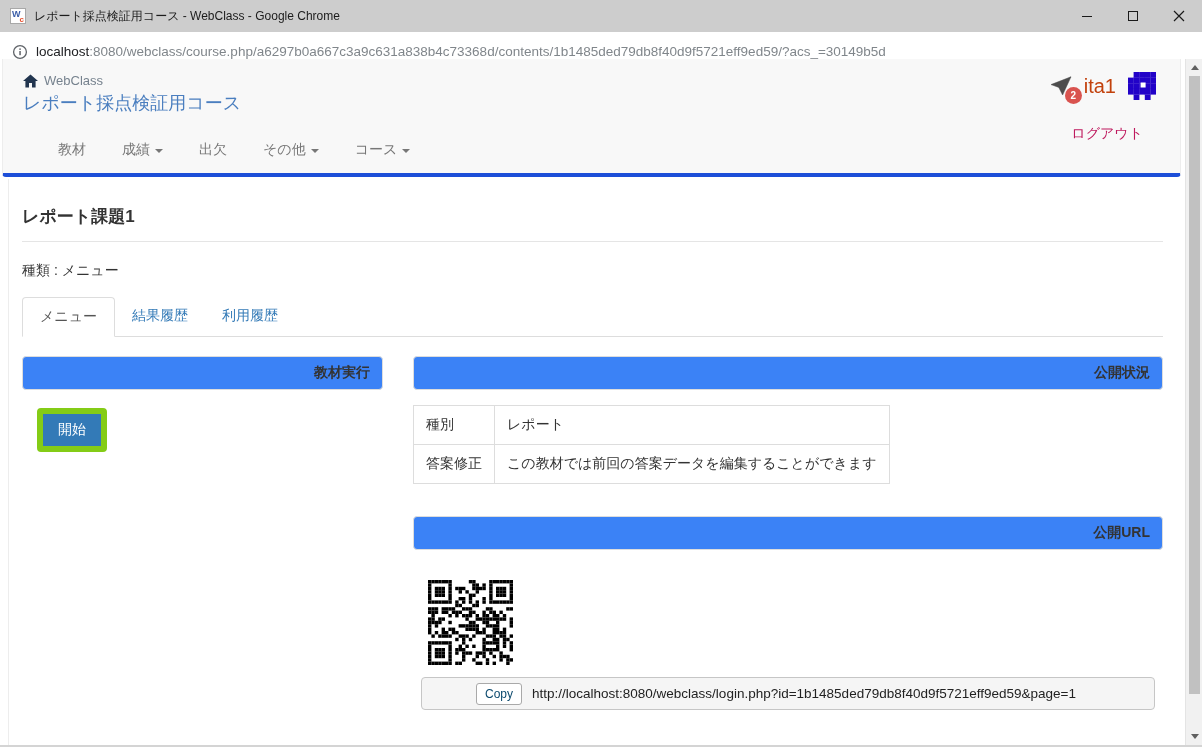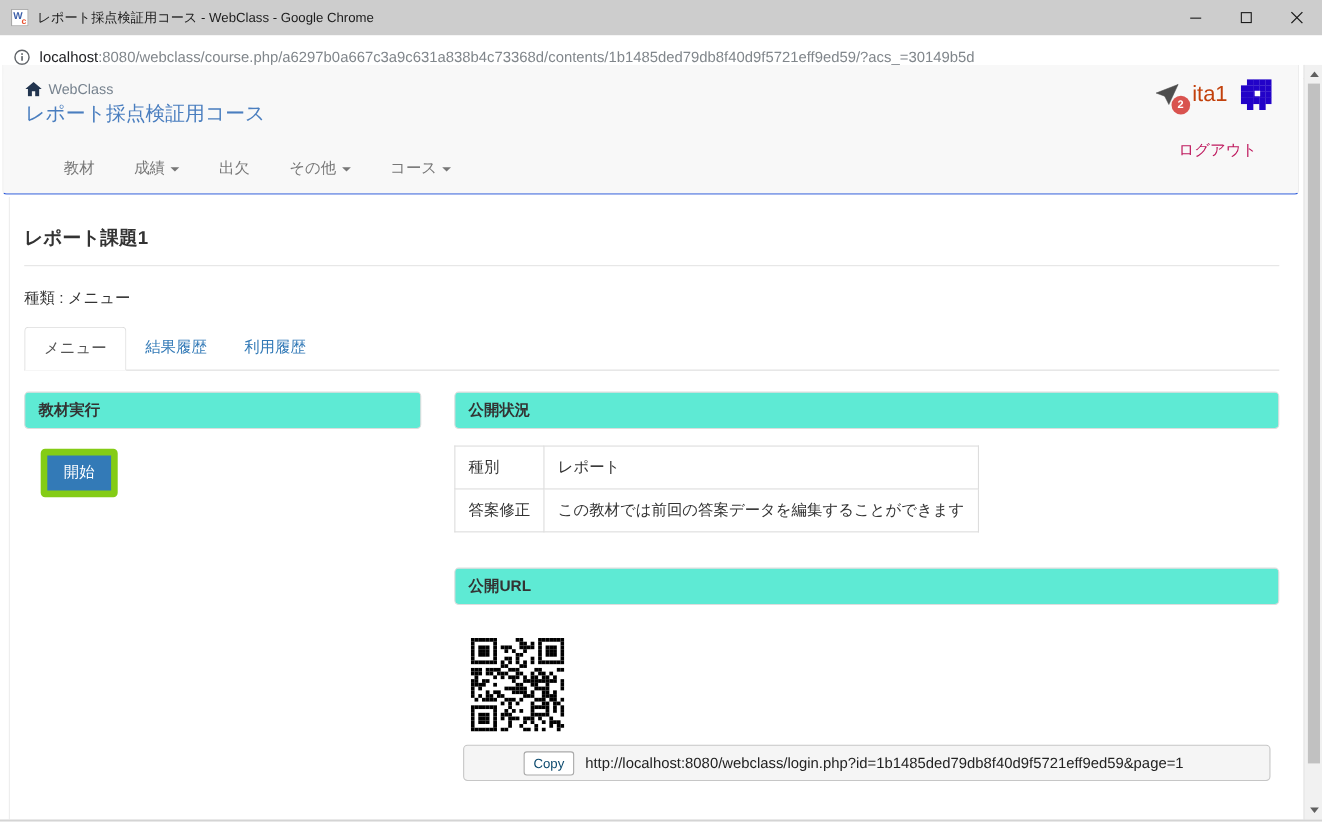--- a/index.html
+++ b/index.html
@@ -28,21 +28,21 @@
   }
   .urltext { font-size:13.5px; margin-left:8px; white-space:nowrap; }
   .urltext .host { color:#202124; }
   .urltext .rest { color:#80868b; }
   
   .viewport { position:absolute; top:59px; left:0; right:17px; bottom:2px; background:#fff; overflow:hidden; }
   .vline { position:absolute; left:8px; top:120px; bottom:0; width:1px; background:#ededed; }
   
   .navband {
     height:118px; background:#f8f8f8; border:1px solid #ededed; border-top:none;
-    border-bottom:1px solid #1d4ed8; border-radius:0 0 4px 4px;
+    border-bottom:4px solid #1d4ed8; border-radius:0 0 4px 4px;
     position:relative; margin:0 4px 0 2px;
   }
   .brand-top { display:flex; align-items:center; gap:6px; padding:14px 0 0 20px; color:#76828e; font-size:13px; }
   .course-link { margin:3px 0 0 20px; display:inline-block; font-size:18px; color:#4a7ebf; text-decoration:none; cursor:pointer; }
   .user-area { position:absolute; top:13px; right:24px; display:flex; align-items:center; gap:12px; }
   .msg-wrap { position:relative; width:22px; height:20px; cursor:pointer; }
   .badge {
     position:absolute; right:-10px; bottom:-8px; background:#d9534f; color:#fff;
     font-size:10px; font-weight:bold; width:17px; height:17px; border-radius:50%;
     display:flex; align-items:center; justify-content:center;
@@ -61,22 +61,22 @@
   .tabs { display:flex; border-bottom:1px solid #ddd; }
   .tab { padding:10px 17px; font-size:14px; color:#337ab7; margin-bottom:-1px; cursor:pointer; }
   .tab.active {
     background:#fff; border:1px solid #ddd; border-bottom:1px solid #fff;
     border-radius:4px 4px 0 0; color:#555; cursor:default;
   }
   .cols { display:flex; gap:30px; margin-top:19px; }
   .col-left { width:361px; flex:none; }
   .col-right { flex:1; min-width:0; }
   .panel {
-    border:1px solid #ddd; border-radius:4px; background:#5eead4;
-    padding:7px 12px; font-size:14px; font-weight:bold; color:#333;
+    border:1px solid #ddd; border-radius:4px; background:#3b82f6;
+    padding:7px 12px; font-size:14px; font-weight:bold; color:#333;text-align:right;
   }
   .btn-start {
     margin:18px 0 0 15px; background:#337ab7; border:6px solid #84cc16; color:#fff;
     font-size:14px; padding:7px 15px; border-radius:4px; cursor:pointer;
     font-family:inherit;
   }
   .status-table { border-collapse:collapse; margin-top:15px; font-size:14px; color:#333; background:#fff; }
   .status-table td { border:1px solid #ddd; padding:10px 12px; white-space:nowrap; }
   .status-table td.lbl { color:#333; }
   .url-panel-wrap { margin-top:32px; }

